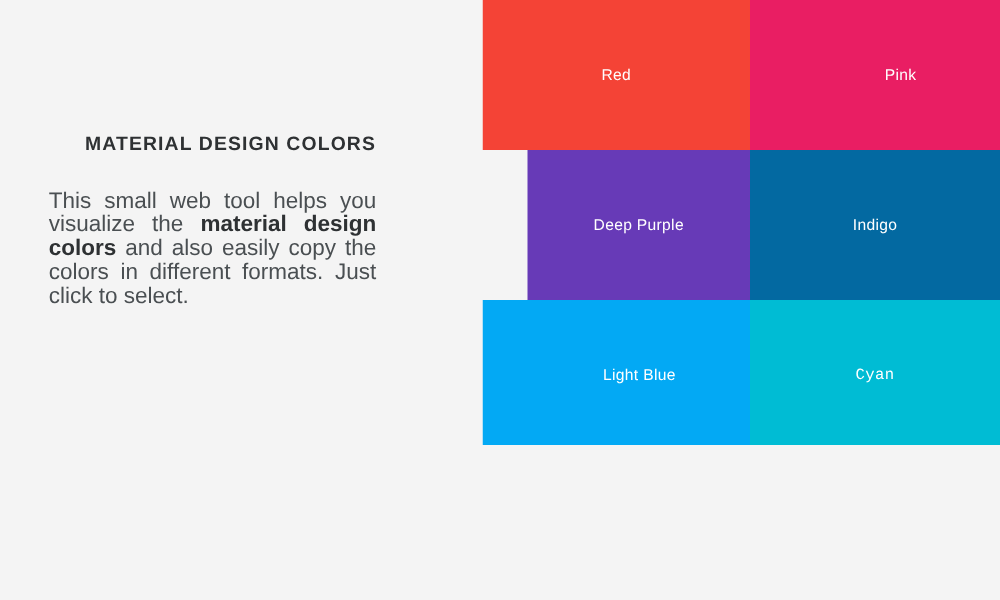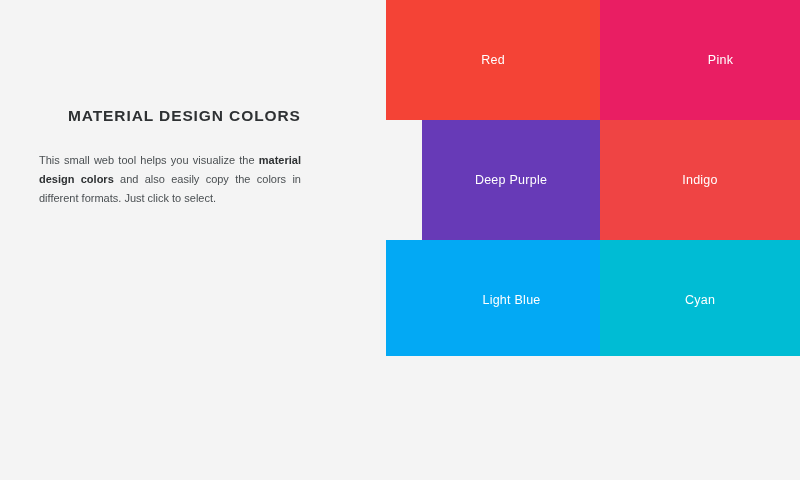--- a/index.html
+++ b/index.html
@@ -37,21 +37,21 @@
     letter-spacing:0.9px;
     color:#2e3133;
     text-transform:uppercase;
     white-space:nowrap;
     margin-left:29px;
     line-height:20px;
   }
   .intro-paragraph {
     margin-top:25px;
     width:262px;
-    font-size:11px;
+    font-size:18px;
     line-height:19px;
     color:#4a4f52;
     text-align:justify;
     text-justify:inter-word;
   }
   .intro-paragraph b {
     font-weight:bold;
     color:#2e3133;
   }
 
@@ -99,27 +99,27 @@
   <section class="color-grid">
     <div class="swatch" style="background-color: rgb(244, 67, 54);">
       <span class="swatch-label">Red</span>
     </div>
     <div class="swatch" style="background-color: rgb(233, 30, 99); padding-left: 41px;">
       <span class="swatch-label">Pink</span>
     </div>
     <div class="swatch" style="background-color: rgb(103, 58, 183); margin-left: 36px;">
       <span class="swatch-label">Deep Purple</span>
     </div>
-    <div class="swatch" style="background-color: #ef4444; align-items: center;">
+    <div class="swatch" style="background-color: #0369a1; align-items: center;">
       <span class="swatch-label">Indigo</span>
     </div>
     <div class="swatch" style="background-color: rgb(3, 169, 244); padding-left: 37px;">
       <span class="swatch-label">Light Blue</span>
     </div>
-    <div class="swatch" style="background-color: rgb(0, 188, 212);">
+    <div class="swatch" style="background-color: rgb(0, 188, 212); font-family: Liberation Mono, monospace;">
       <span class="swatch-label">Cyan</span>
     </div>
     <div class="swatch" style="background-color: #14532d; align-items: center;">
       <span class="swatch-label">Green</span>
     </div>
   </section>
 
 </div>
 
 </body></html>

